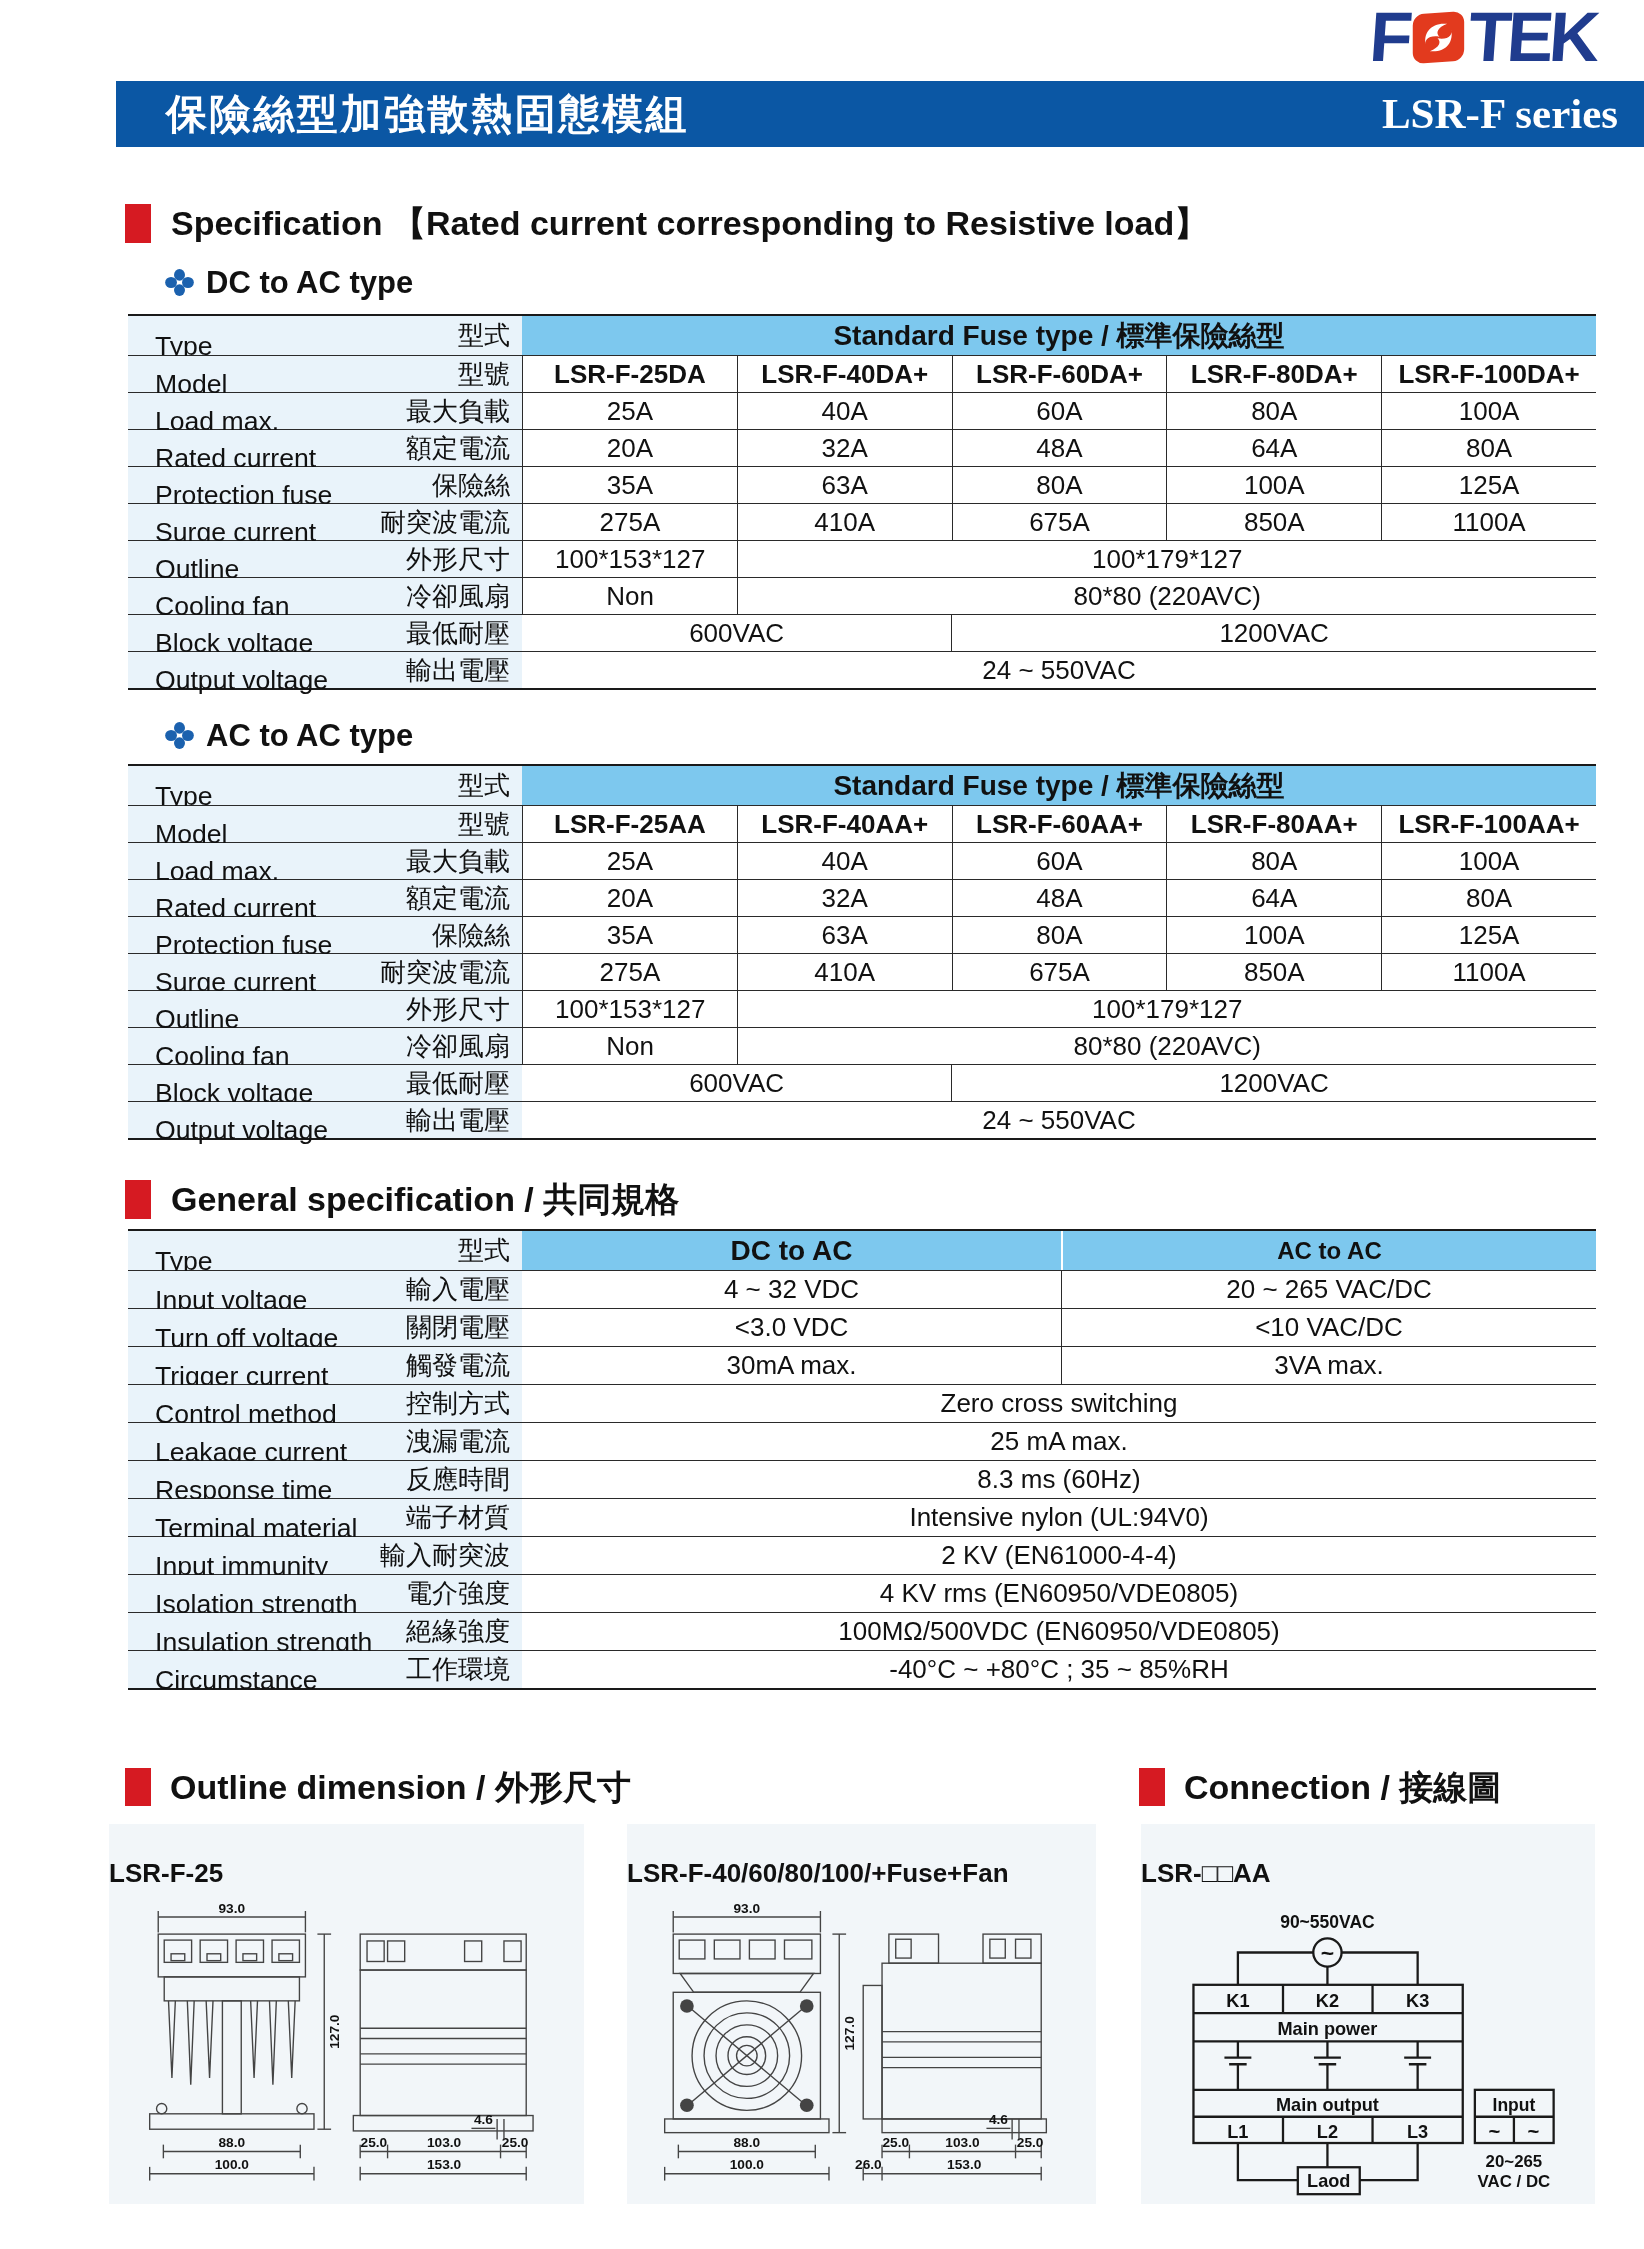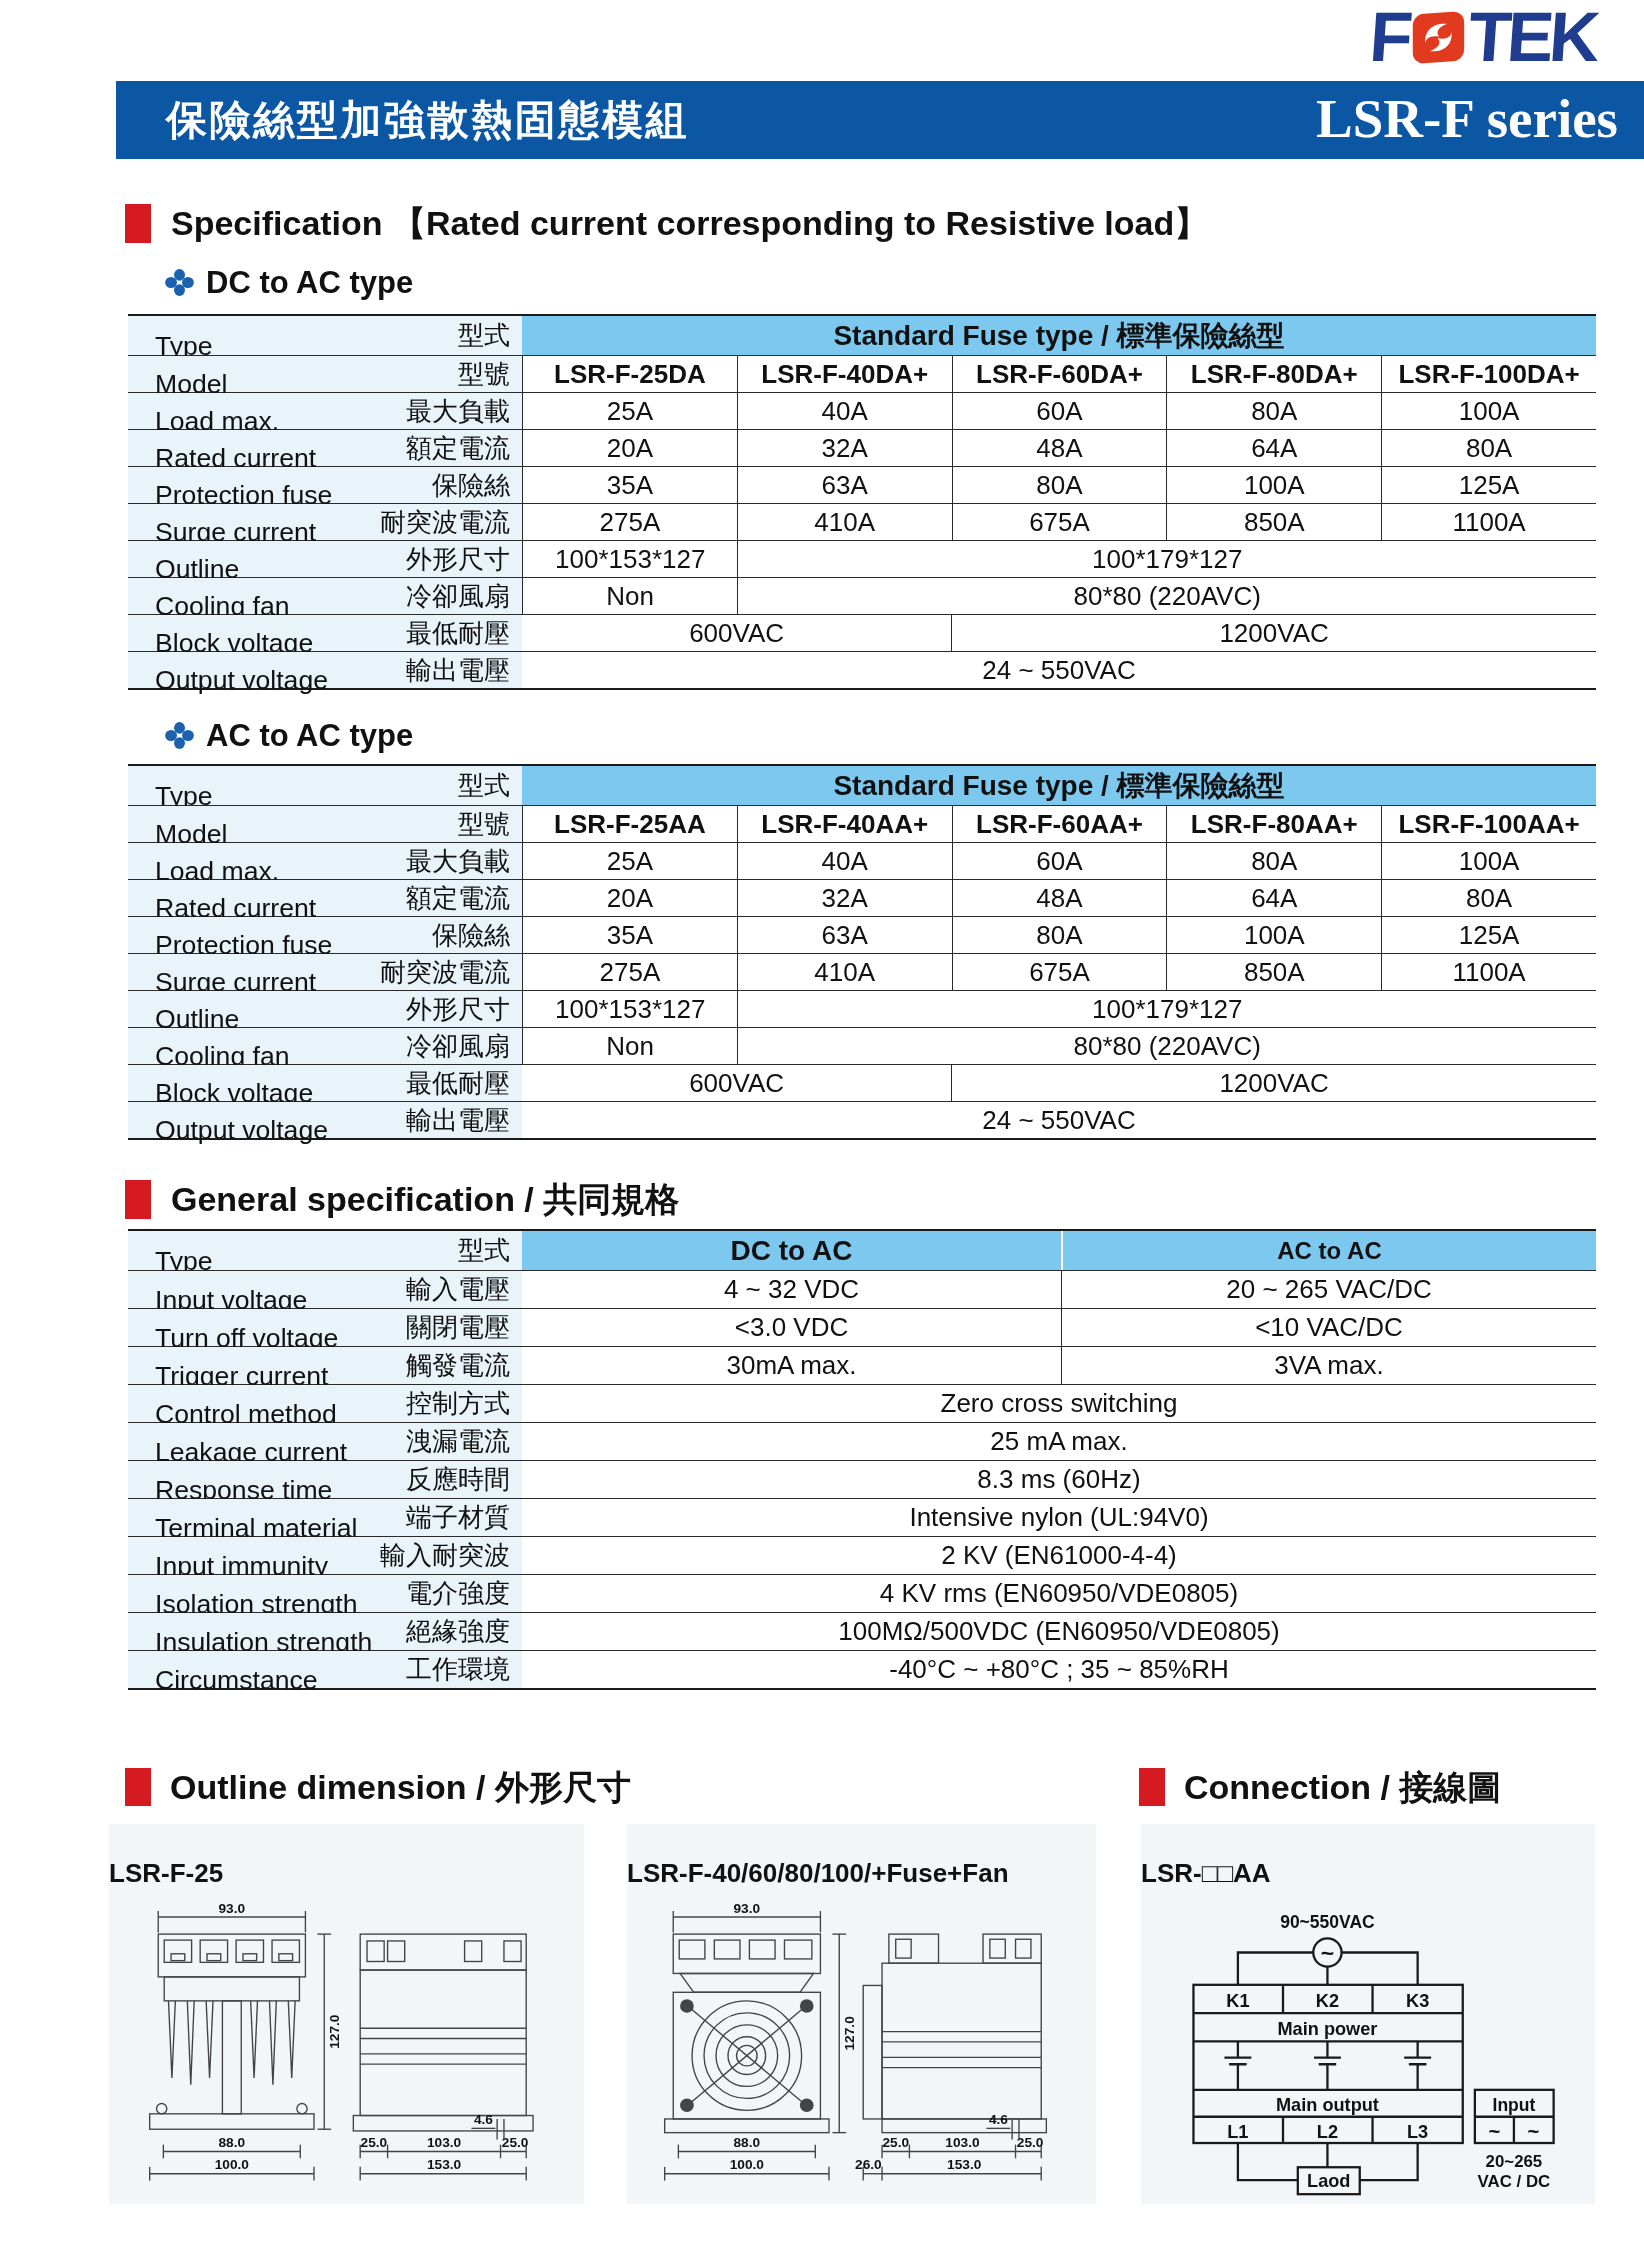--- a/index.html
+++ b/index.html
@@ -6,24 +6,24 @@
   .page{position:relative;width:1644px;height:2250px;background:#fff;overflow:hidden;
         font-family:"Liberation Sans",sans-serif;color:#111;}
   .abs{position:absolute;}
 
   
   .logo{left:1370px;top:6.9px;display:flex;align-items:center;transform:skewX(-4deg);}
   .logo-txt{font-size:70px;font-weight:bold;color:#203c8e;letter-spacing:-4.3px;line-height:60px;}
   .logo-flame{margin:0 2.6px;}
 
   
-  .banner{left:116px;top:81px;width:1528px;height:78px;background:#0b57a4;display:flex;align-items:center;}
+  .banner{left:116px;top:81px;width:1528px;height:66px;background:#0b57a4;display:flex;align-items:center;}
   .banner-title{padding-left:50px;font-size:41px;font-weight:bold;color:#fff;letter-spacing:2.6px;}
   .banner-series{position:absolute;right:26px;top:50%;transform:translateY(-52%);
-        font-family:"Liberation Serif",serif;font-size:55px;font-weight:bold;color:#fff;}
+        font-family:"Liberation Serif",serif;font-size:43px;font-weight:bold;color:#fff;}
 
   
   .bullet{width:26px;height:39px;background:#d61a22;}
   .heading{font-size:34px;font-weight:bold;line-height:39px;white-space:nowrap;}
   .subhead{font-size:31px;font-weight:bold;line-height:34px;white-space:nowrap;}
 
   
   .rtable{left:128px;width:1468px;border-top:2.6px solid #1a1a1a;border-bottom:2.6px solid #1a1a1a;box-sizing:border-box;}
   .trow{display:flex;height:36px;align-items:stretch;}
   .trow.head{height:39px;}

